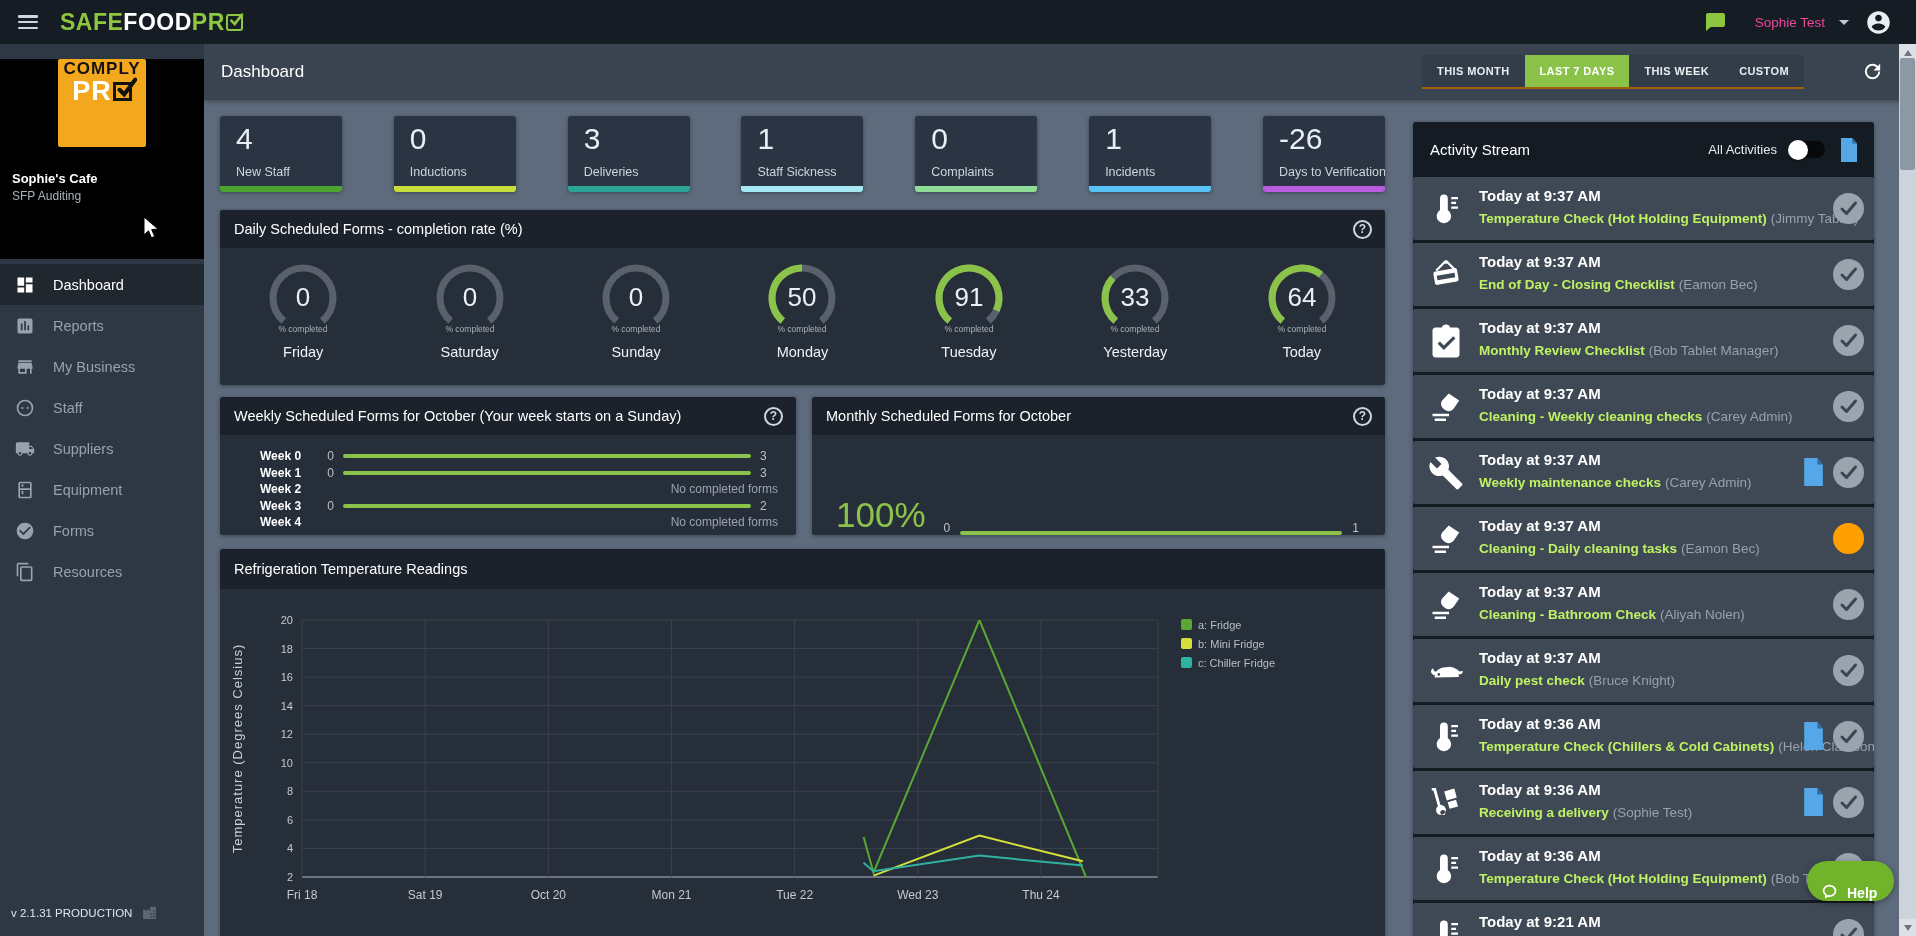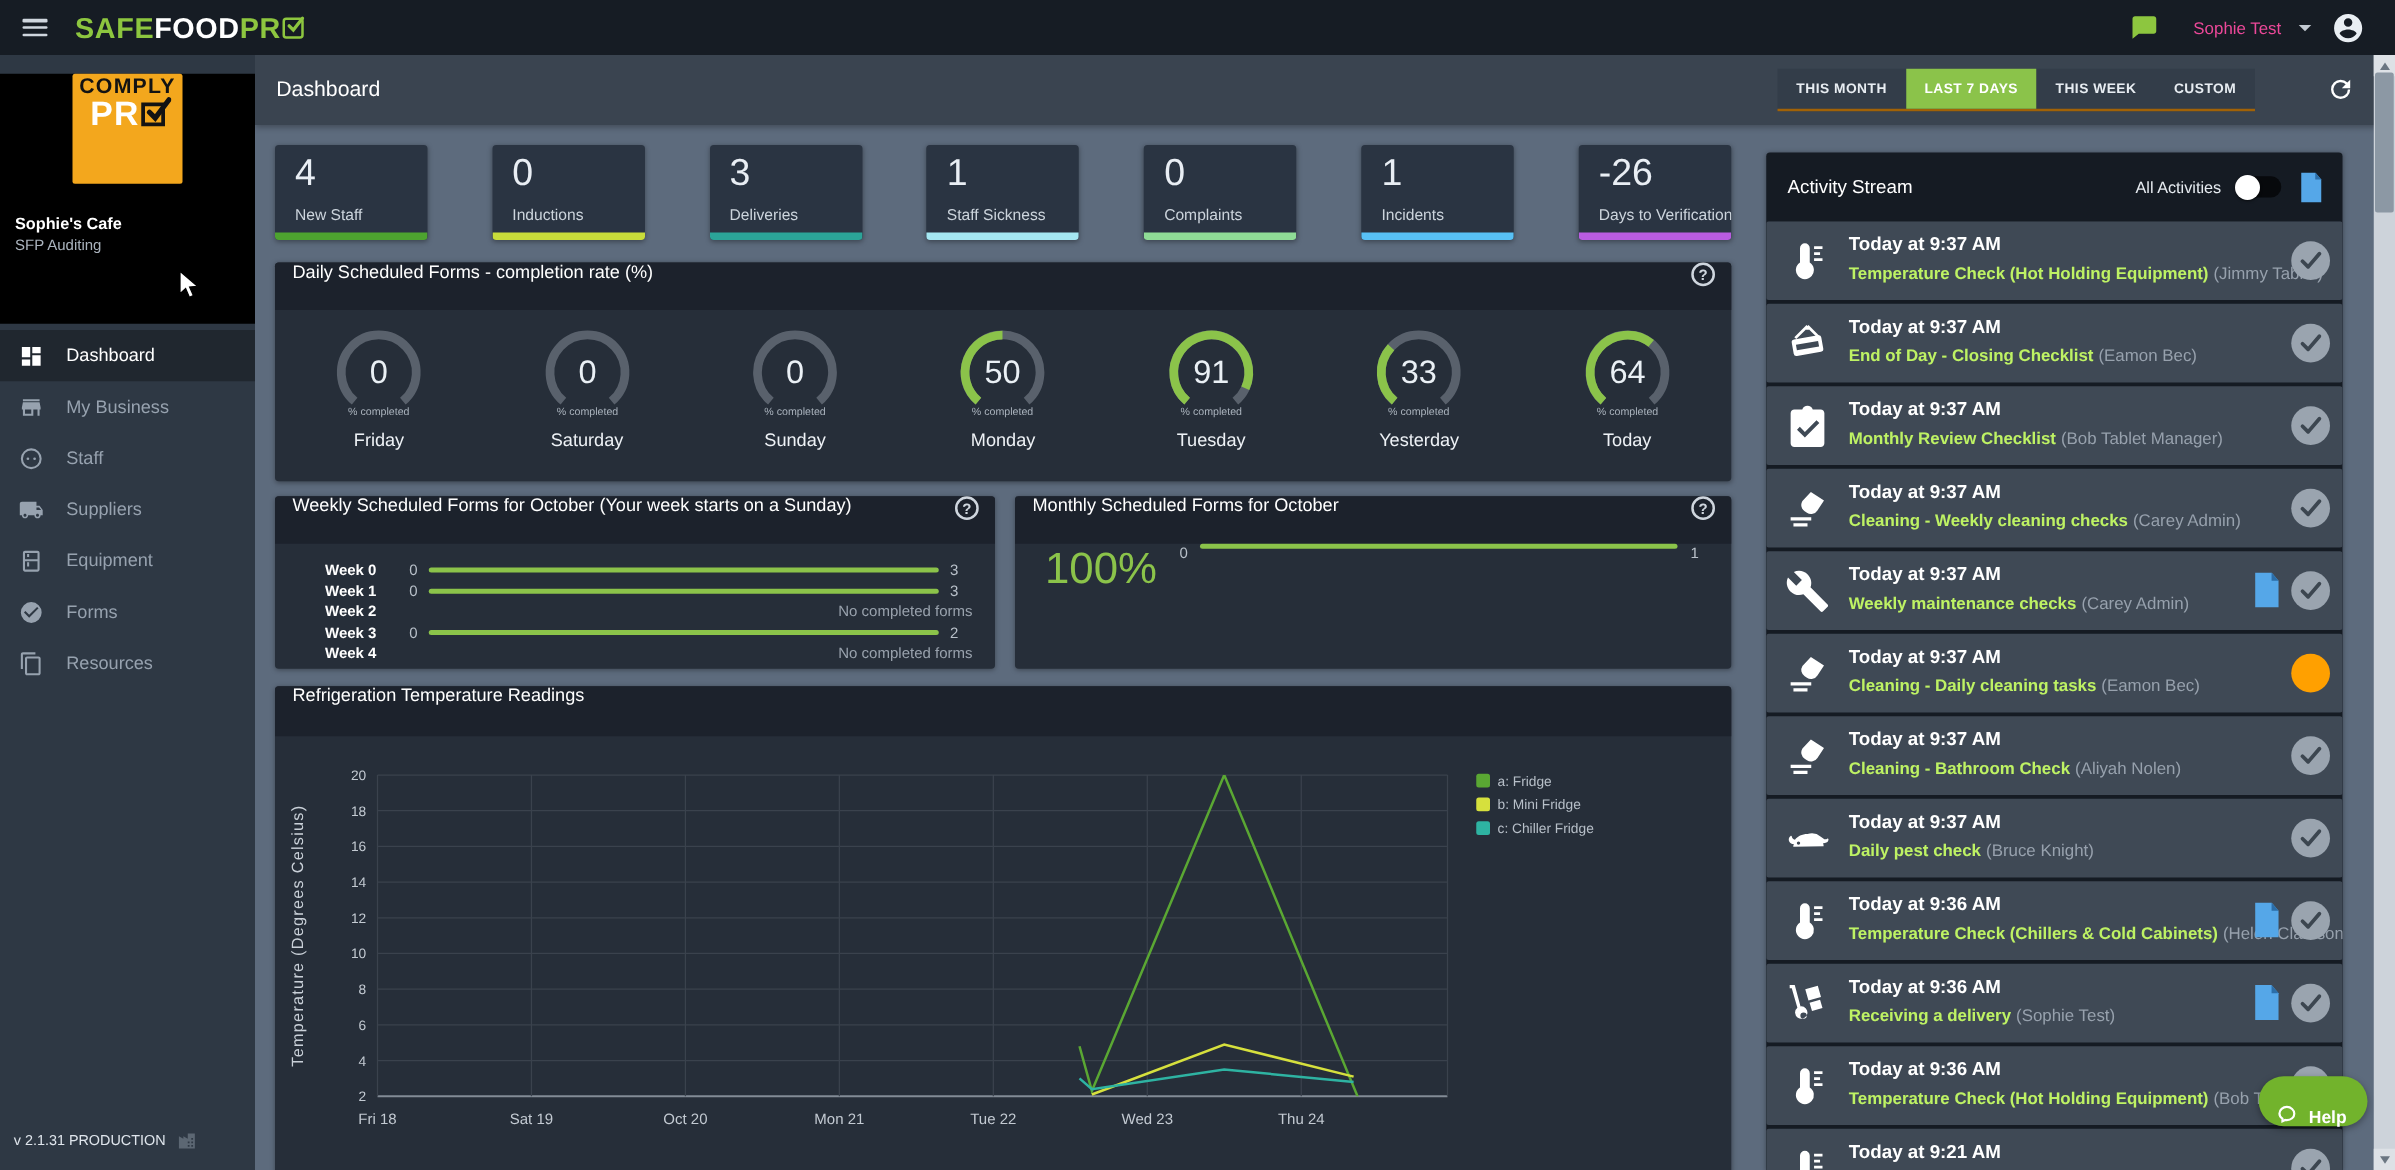--- a/index.html
+++ b/index.html
@@ -64,42 +64,42 @@
   
   #stat-row { position:absolute; left:16px; top:72px; width:1165px; display:flex; justify-content:space-between; }
   .stat-card { position:relative; width:122px; height:76px; background:#2a3442; border-radius:3px;
     overflow:hidden; box-shadow:0 1px 4px rgba(0,0,0,.35); cursor:pointer; }
   .stat-value { margin:6px 0 0 16px; font-size:30px; font-weight:300; color:#e9eef4; }
   .stat-label { position:absolute; left:16px; bottom:13px; font-size:12.5px; color:#ccd4dc; white-space:nowrap; }
   .stat-bar { position:absolute; left:0; right:0; bottom:0; height:6px; }
 
   
   .panel { position:absolute; background:#262e39; border-radius:3px; box-shadow:0 1px 4px rgba(0,0,0,.35); }
-  .panel-head { height:38px; background:#1c222c; border-radius:3px 3px 0 0; display:flex; }
+  .panel-head { height:38px; background:#1c222c; border-radius:3px 3px 0 0; display:flex; align-items:center; }
   .panel-title { color:#fff; font-size:14.5px; margin-left:14px; }
   .q-icon { margin-left:auto; margin-right:13px; width:19px; height:19px; border:2px solid #cfd6de;
     border-radius:50%; color:#cfd6de; font-size:12px; font-weight:bold; display:flex;
     align-items:center; justify-content:center; cursor:pointer; }
 
   #daily-panel { left:16px; top:166px; width:1165px; height:175px; }
   #gauges { display:flex; }
   .gauge { flex:1; text-align:center; padding-top:10px; }
   .gauge-day { font-size:14.5px; color:#eef2f6; margin-top:0px; }
 
   #weekly-panel { left:16px; top:353px; width:576px; height:138px; }
   #weekly-rows { padding:13px 18px 0 0; }
   .wk-row { display:flex; align-items:center; height:16.5px; font-size:12px; }
   .wk-label { margin-left:40px; width:50px; font-weight:bold; color:#fff; white-space:nowrap; }
   .wk-start { width:24px; text-align:right; color:#b9c1ca; margin-right:9px; }
   .wk-bar { flex:1; height:4px; background:#8bc34a; border-radius:2px; }
   .wk-end { width:18px; margin-left:9px; color:#b9c1ca; }
   .wk-empty { flex:1; text-align:right; color:#99a2ad; }
 
   #monthly-panel { left:608px; top:353px; width:573px; height:138px; }
-  #monthly-body { display:flex; align-items:flex-start; height:100px; padding:0 26px 0 24px; }
+  #monthly-body { display:flex; align-items:flex-end; height:100px; padding:0 26px 0 24px; }
   #monthly-pct { font-size:35px; color:#8bc34a; margin-right:18px; }
   .mo-start { font-size:12px; color:#b9c1ca; margin-right:10px; }
   #monthly-bar { flex:1; height:4px; background:#8bc34a; border-radius:2px; }
   .mo-end { font-size:12px; color:#b9c1ca; margin-left:10px; }
 
   #fridge-panel { left:16px; top:505px; width:1165px; height:500px; }
   #fridge-panel .panel-head { height:40px; }
   #chart-wrap { position:relative; }
 
   
@@ -204,20 +204,26 @@
       </div>
       <div id="org-name">Sophie's Cafe</div>
       <div id="org-sub">SFP Auditing</div>
     </div>
     <nav id="nav">
         <div class="nav-item active">
           <span class="icn"><svg viewBox="0 0 24 24">
               <path fill="currentColor" d="M3 3h8v10H3zM13 3h8v6h-8zM13 11h8v10h-8zM3 15h8v6H3z"></path>
             </svg></span>
           <span class="nav-label">Dashboard</span>
+        </div>
+        <div class="nav-item">
+          <span class="icn"><svg viewBox="0 0 24 24">
+              <path fill="currentColor" fill-rule="evenodd" d="M5 3h14c1.1 0 2 .9 2 2v14c0 1.1-.9 2-2 2H5c-1.1 0-2-.9-2-2V5c0-1.1.9-2 2-2zm2 6v8h2V9H7zm4-3v11h2V6h-2zm4 5v6h2v-6h-2z"></path>
+            </svg></span>
+          <span class="nav-label">Reports</span>
         </div>
         <div class="nav-item">
           <span class="icn"><svg viewBox="0 0 24 24">
               <path fill="currentColor" d="M20 4H4v2h16V4zm1 10v-2l-1-5H4l-1 5v2h1v6h10v-6h4v6h2v-6h1zm-9 4H6v-4h6v4z"></path>
             </svg></span>
           <span class="nav-label">My Business</span>
         </div>
         <div class="nav-item">
           <span class="icn"><svg viewBox="0 0 24 24">
               <path fill="currentColor" fill-rule="evenodd" d="M12 2a10 10 0 100 20 10 10 0 000-20zm0 2a8 8 0 110 16 8 8 0 010-16z"></path>

